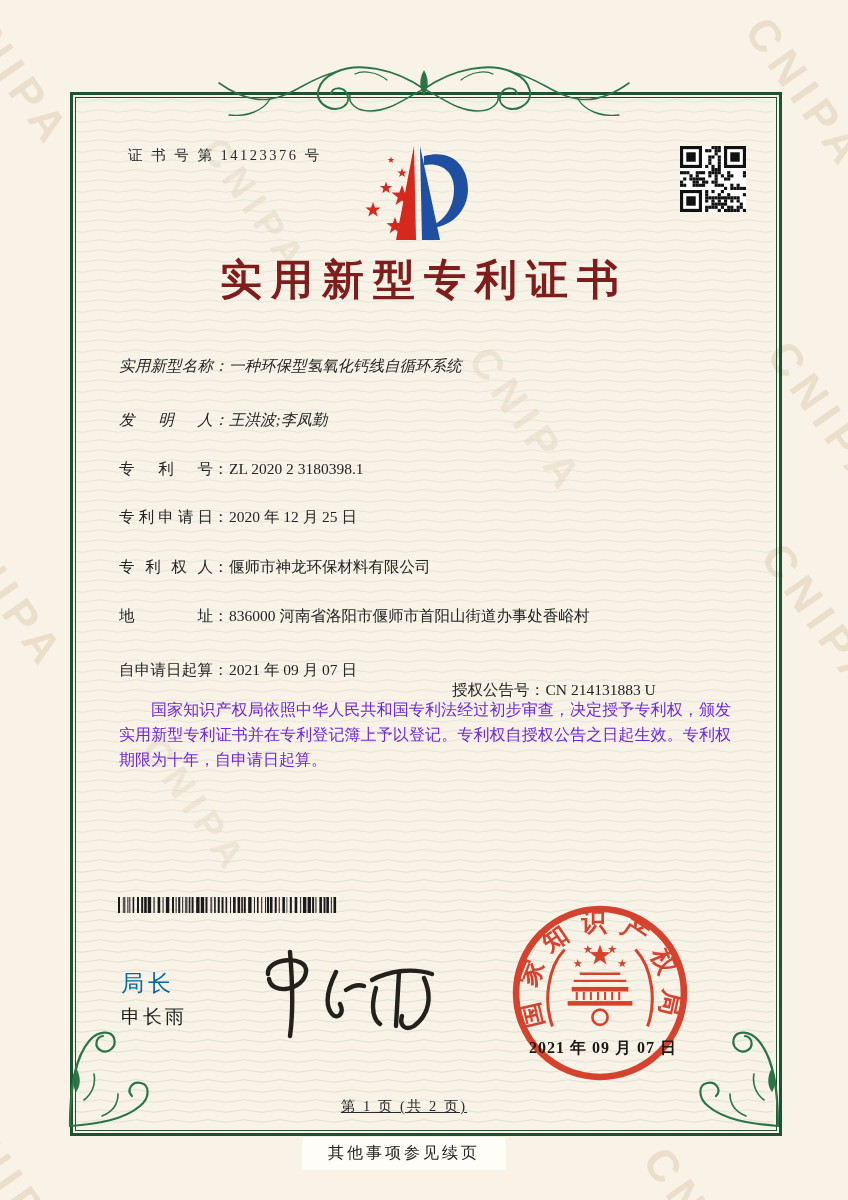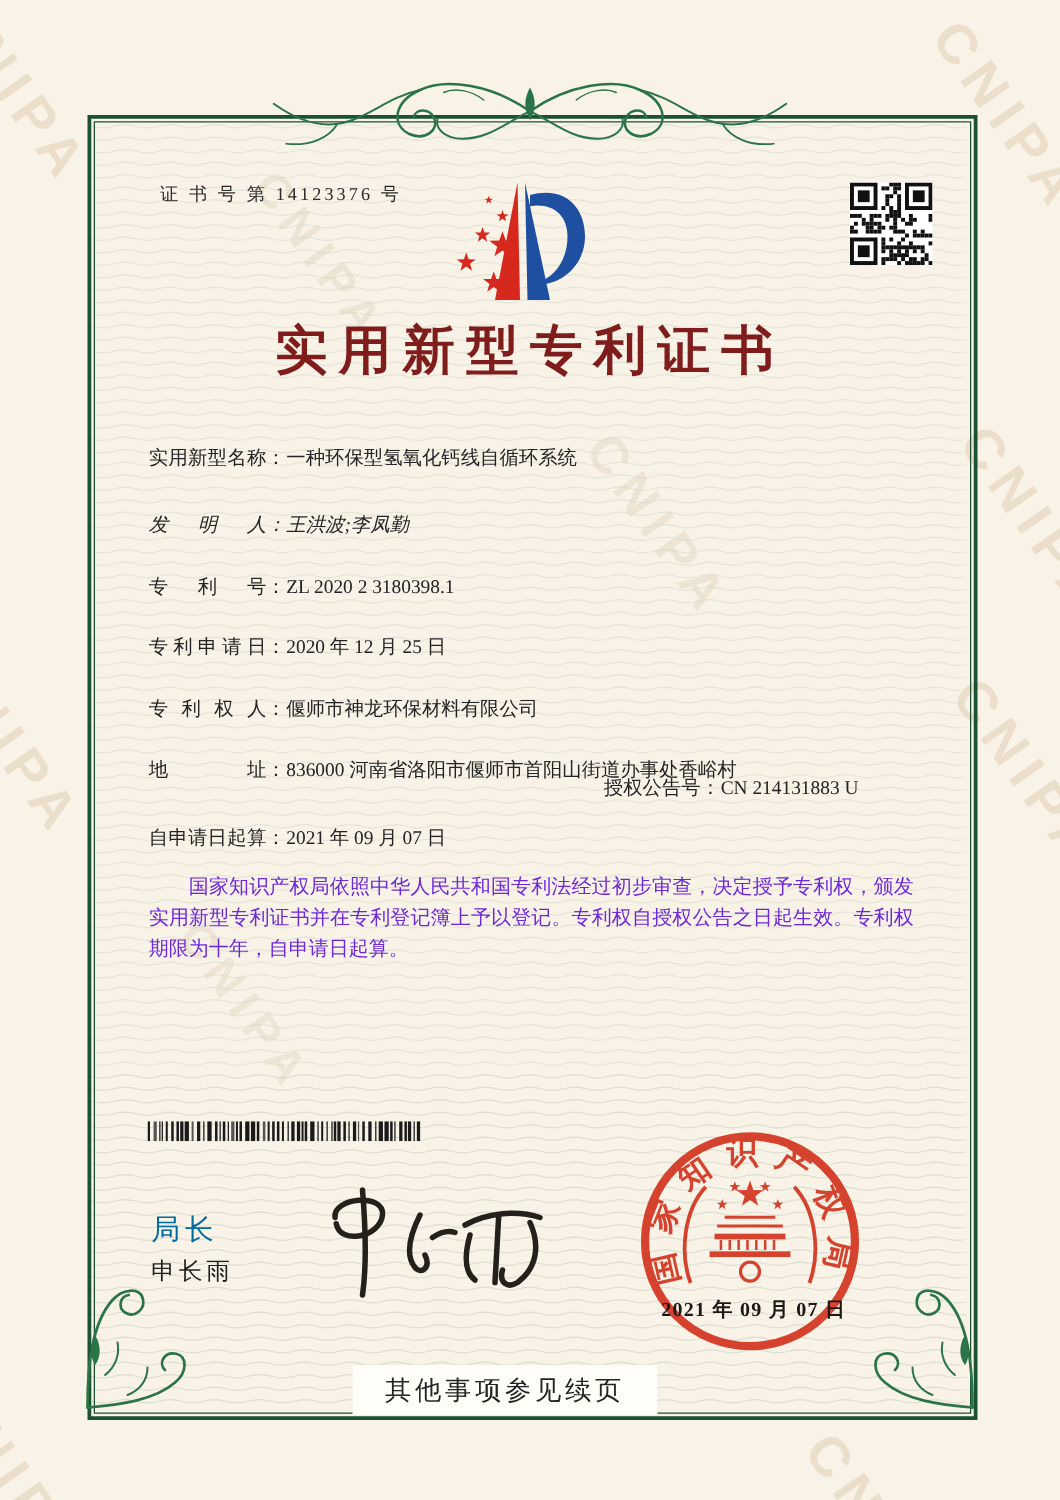--- a/index.html
+++ b/index.html
@@ -62,22 +62,22 @@
   .signature{position:absolute;left:252px;top:946px;width:195px;height:96px;}
   
   .seal{position:absolute;left:510px;top:903px;width:180px;height:180px;opacity:.95;}
   .seal-date{
     position:absolute;left:529px;top:1038px;font-size:16px;font-weight:bold;
     color:#1c1915;letter-spacing:1px;white-space:nowrap;
   }
   
   .page-info{position:absolute;left:404px;top:1097px;transform:translateX(-50%);font-size:14.5px;letter-spacing:2px;color:#2a2a2a;white-space:nowrap;text-decoration:underline;}
   .cont-note{
-    position:absolute;left:404px;top:1092px;transform:translateX(-50%);
-    background:#fffdf8;padding:6px 26px;font-size:21px;letter-spacing:3px;
+    position:absolute;left:404px;top:1137px;transform:translateX(-50%);
+    background:#fffdf8;padding:6px 26px;font-size:16px;letter-spacing:3px;
     color:#242424;white-space:nowrap;box-shadow:0 0 2px rgba(0,0,0,0.04);
   }
 </style>
 </head>
 <body>
 
 <span class="wm" style="left:-18px;top:-14px;font-size:44px;">CNIPA</span>
 <span class="wm" style="left:228px;top:130px;font-size:38px;color:rgba(216,196,168,0.30);">CNIPA</span>
 <span class="wm" style="left:776px;top:8px;font-size:44px;">CNIPA</span>
 <span class="wm" style="left:798px;top:332px;font-size:44px;">CNIPA</span>
@@ -372,42 +372,42 @@
     <rect x="44" y="0" width="22" height="22" fill="#111"></rect>
     <rect x="47.14285714285714" y="3.142857142857143" width="15.714285714285714" height="15.714285714285714" fill="#fff"></rect>
     <rect x="50.285714285714285" y="6.285714285714286" width="9.428571428571429" height="9.428571428571429" fill="#111"></rect>
     <rect x="0" y="44" width="22" height="22" fill="#111"></rect>
     <rect x="3.142857142857143" y="47.14285714285714" width="15.714285714285714" height="15.714285714285714" fill="#fff"></rect>
     <rect x="6.285714285714286" y="50.285714285714285" width="9.428571428571429" height="9.428571428571429" fill="#111"></rect>
   </svg>
 
 <div class="title">实用新型专利证书</div>
 
-<div class="row" style="top:356px;">
+<div class="row" style="top:356px;font-style:italic;">
   <span class="lbl">实用新型名称</span><span class="colon">：</span><span class="val">一种环保型氢氧化钙线自循环系统</span>
 </div>
 <div class="row" style="top:410px;font-style:italic;">
   <span class="lbl">发明人</span><span class="colon">：</span><span class="val">王洪波;李凤勤</span>
 </div>
 <div class="row" style="top:459px;">
   <span class="lbl">专利号</span><span class="colon">：</span><span class="val">ZL 2020 2 3180398.1</span>
 </div>
 <div class="row" style="top:507px;">
   <span class="lbl">专利申请日</span><span class="colon">：</span><span class="val">2020 年 12 月 25 日</span>
 </div>
 <div class="row" style="top:557px;">
   <span class="lbl">专利权人</span><span class="colon">：</span><span class="val">偃师市神龙环保材料有限公司</span>
 </div>
 <div class="row" style="top:606px;">
   <span class="lbl">地址</span><span class="colon">：</span><span class="val">836000 河南省洛阳市偃师市首阳山街道办事处香峪村</span>
 </div>
 <div class="row" style="top:660px;">
   <span class="lbl">自申请日起算</span><span class="colon">：</span><span class="val">2021 年 09 月 07 日</span>
 </div>
-<div class="row2" style="top:620px;margin-left:31px;">
+<div class="row2" style="top:680px;">
   <span>授权公告号</span><span class="colon">：</span><span class="val">CN 214131883 U</span>
 </div>
 
 <div class="body-text">
   <p>国家知识产权局依照中华人民共和国专利法经过初步审查，决定授予专利权，颁发实用新型专利证书并在专利登记簿上予以登记。专利权自授权公告之日起生效。专利权期限为十年，自申请日起算。</p>
 </div>
 
 <svg class="barcode" viewBox="0 0 219 16" preserveAspectRatio="none" id="barcode">
     <rect x="0" y="0" width="2" height="16" fill="#1a1a1a"></rect>
     <rect x="4.841575551983703" y="0" width="2.6" height="16" fill="#555"></rect>

